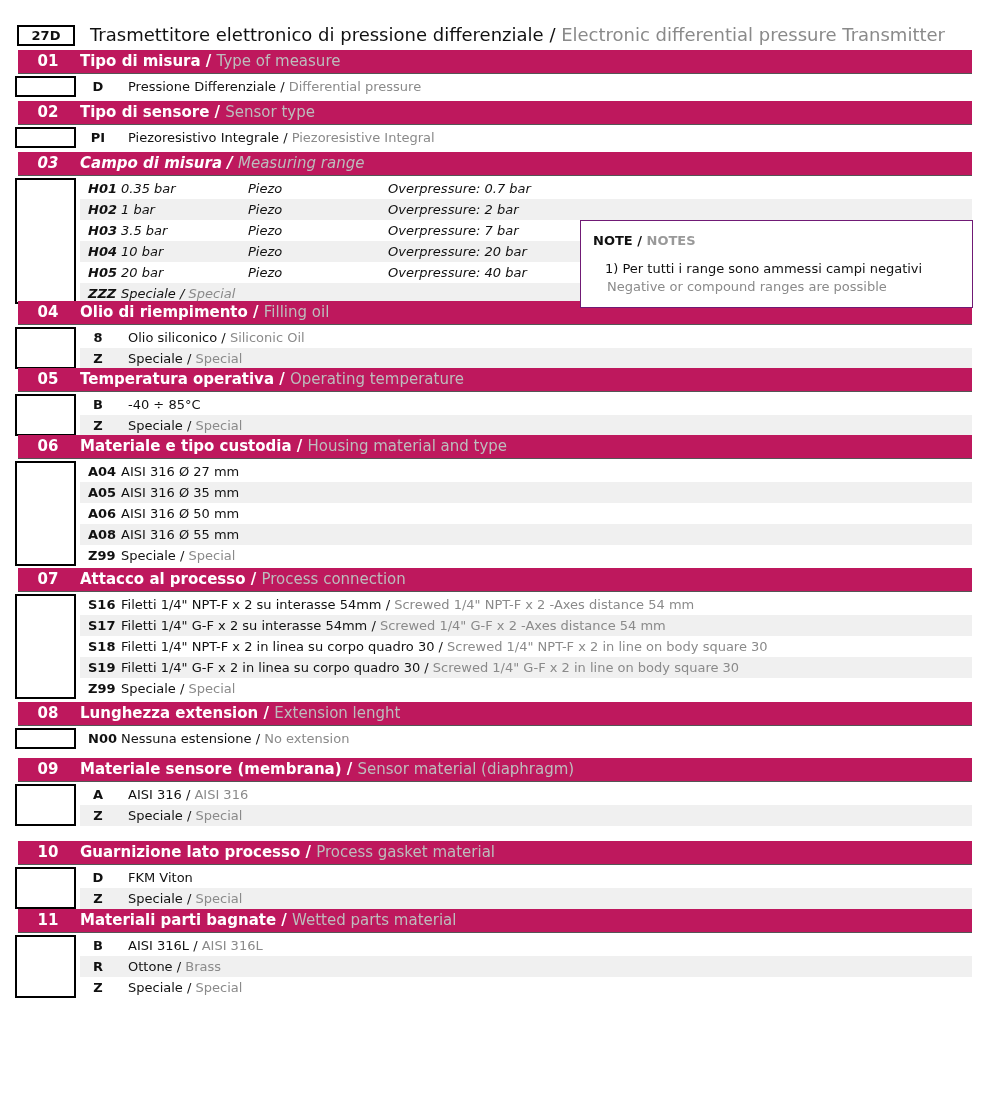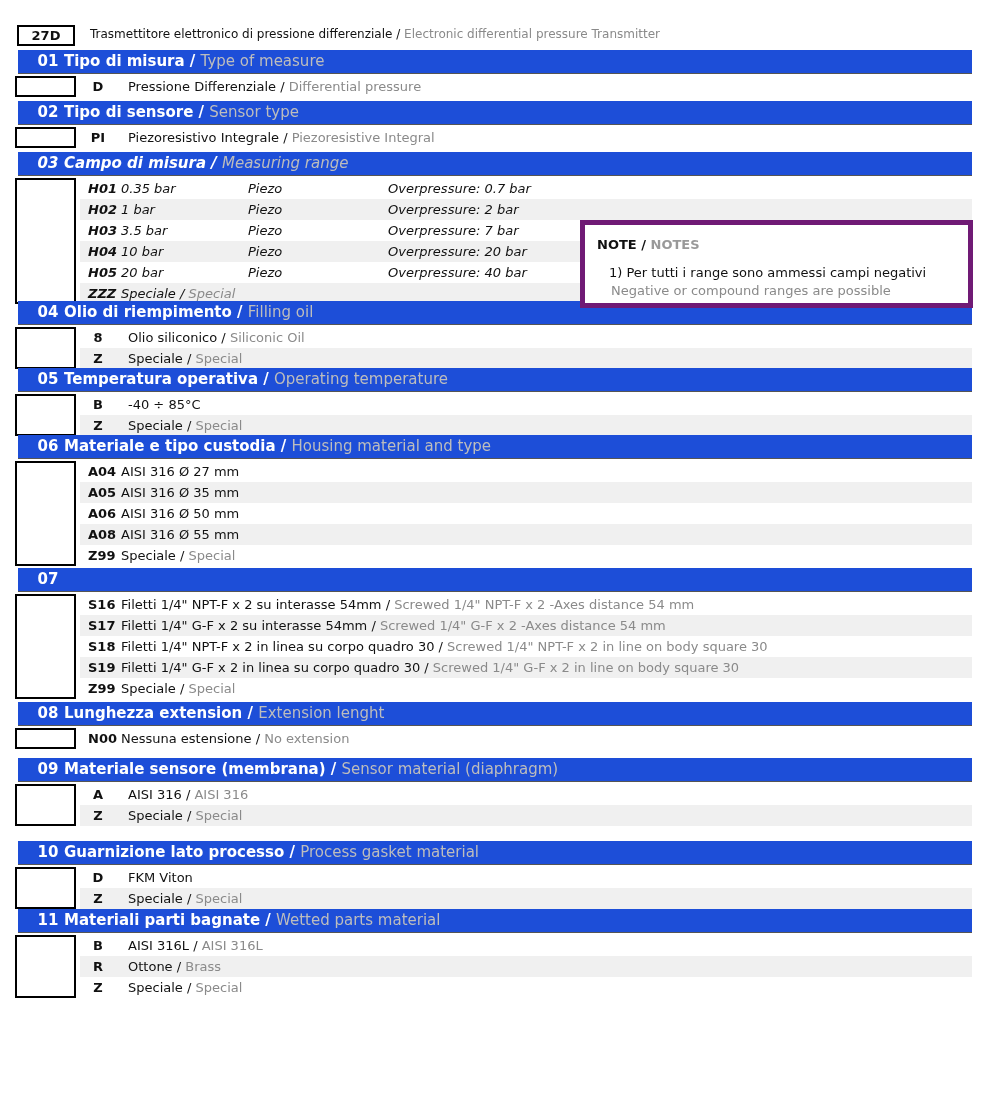--- a/index.html
+++ b/index.html
@@ -1,45 +1,45 @@
 <!DOCTYPE html>
 <html><head>
 <meta charset="utf-8">
 <style>
   html, body { margin: 0; padding: 0; background: #ffffff; }
   body { width: 996px; height: 1109px; position: relative; overflow: hidden;
          font-family: "DejaVu Sans", sans-serif; color: #111; }
   .code-box { position: absolute; left: 17px; top: 25px; width: 54px; height: 17px;
               border: 2px solid #000; font-weight: bold; font-size: 13px;
               text-align: center; line-height: 17px; }
-  .title { position: absolute; left: 90px; top: 26px; font-size: 12px; line-height: 17px; white-space: nowrap; }
+  .title { position: absolute; left: 90px; top: 26px; font-size: 18px; line-height: 17px; white-space: nowrap; }
   .en { color: #8a8a8a; }
   .section { position: absolute; left: 0; width: 996px; }
-  .sec-head { position: relative; margin-left: 18px; width: 954px; height: 23px; background: #1d4ed8;
+  .sec-head { position: relative; margin-left: 18px; width: 954px; height: 23px; background: #be185d;
               color: #fff; font-size: 15px; line-height: 23px; white-space: nowrap;
               border-bottom: 1px solid #555; }
   .sec-head .num { position: absolute; left: 10px; width: 40px; text-align: center; font-weight: bold; }
-  .sec-head .label { position: absolute; left: 46px; }
+  .sec-head .label { position: absolute; left: 62px; }
   .sec-head .it { font-weight: bold; color: #fff; }
   .sec-head .en { color: #bdbdbd; font-weight: normal; }
   .sec-body { position: relative; margin-top: 2px; }
   .select-box { position: absolute; left: 15px; top: 0; width: 61px; border: 2px solid #000;
                 border-right-width: 2px; background: #fff; box-sizing: border-box; }
   .rows { margin-left: 80px; width: 892px; }
   .row { height: 21px; line-height: 21px; font-size: 13px; position: relative; white-space: nowrap; }
   .row:nth-child(even) { background: #f0f0f0; }
   .row .code { position: absolute; left: 8px; width: 30px; font-weight: bold; }
   .row .code.c1 { left: 8px; width: 20px; text-align: center; }
   .row .text { position: absolute; left: 41px; }
   .row .text.c1 { left: 48px; }
   .row .col2 { position: absolute; left: 168px; text-align: center; }
   .row .col3 { position: absolute; left: 308px; }
   .row .sep { color: #111; }
   .notes { position: absolute; left: 580px; top: 220px; width: 393px; height: 88px;
-           border: 5px solid #701a75; background: #fff; box-sizing: border-box; font-size: 13px; }
+           border: 1px solid #701a75; background: #fff; box-sizing: border-box; font-size: 13px; }
   .notes .n-title { position: absolute; left: 12px; top: 12px; font-weight: bold; }
   .notes .n-title .en { font-weight: bold; color: #999; }
   .notes .n-line1 { position: absolute; left: 12px; top: 40px; margin-left: 12px; }
   .notes .n-line2 { position: absolute; left: 26px; top: 58px; color: #8a8a8a; }
 </style>
 </head>
 <body>
 
 <div class="code-box">27D</div>
 <div class="title">
@@ -187,20 +187,21 @@
           <div class="row">
             <span class="code">Z99</span>
             <span class="text"><span>Speciale</span><span class="sep"> / </span><span class="en">Special</span></span>
           </div>
         </div>
       </div>
     </div>
     <div class="section" style="top: 568px;">
       <div class="sec-head">
         <span class="num">07</span>
+        <span class="label"><span class="it">Attacco al processo</span><span class="it"> / </span><span class="en">Process connection</span></span>
       </div>
       <div class="sec-body">
         <div class="select-box" style="height: 105px;"></div>
         <div class="rows">
           <div class="row">
             <span class="code">S16</span>
             <span class="text"><span>Filetti 1/4" NPT-F x 2 su interasse 54mm</span><span class="sep"> / </span><span class="en">Screwed 1/4" NPT-F x 2 -Axes distance 54 mm</span></span>
           </div>
           <div class="row">
             <span class="code">S17</span>

